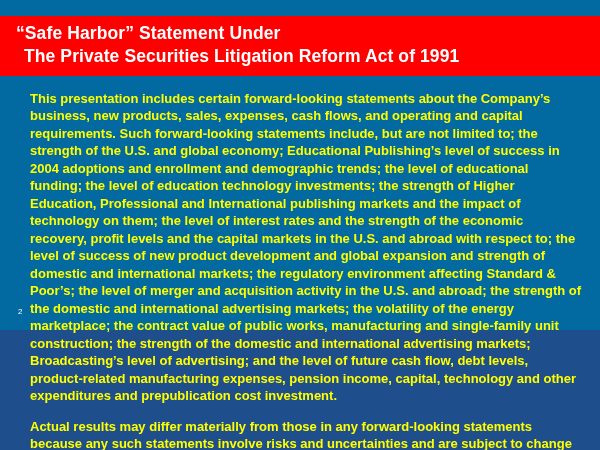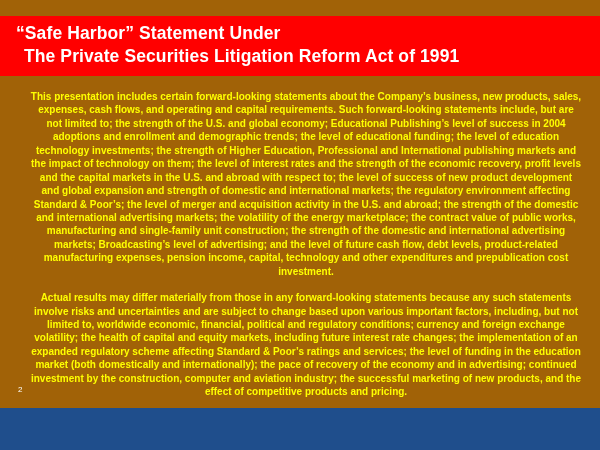--- a/index.html
+++ b/index.html
@@ -9,22 +9,22 @@
   body {
     width: 600px;
     height: 450px;
     background: #1F4E8C;
     font-family: "Liberation Sans", sans-serif;
     overflow: hidden;
   }
   .slide {
     position: relative;
     width: 600px;
-    height: 408px;
-    background: #a16207;
+    height: 330px;
+    background: #0369a1;
     box-sizing: border-box;
     text-decoration: underline;
   }
   .title-bar {
     position: absolute;
     left: 0;
     top: 16px;
     width: 600px;
     background: #FF0000;
     padding: 6px 0 8px 0;
@@ -44,25 +44,25 @@
   }
   .body-area {
     position: absolute;
     left: 0;
     top: 90px;
     width: 600px;
     height: 360px;
   }
   .para {
     color: #FFFF00;
-    font-size: 10px;
+    font-size: 13px;
     font-weight: bold;
     line-height: 1.345;
     margin: 0 18px 0 30px;
-    text-align: center;
+    text-align: left;
   }
   .para.second {
     margin-top: 13px;
   }
   .slide-number {
     position: absolute;
     left: 18px;
     bottom: 14px;
     color: #FFFFFF;
     font-size: 8px;

